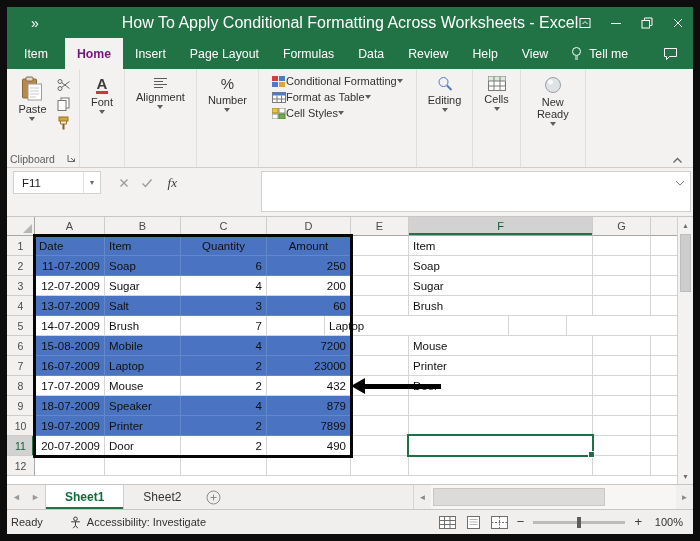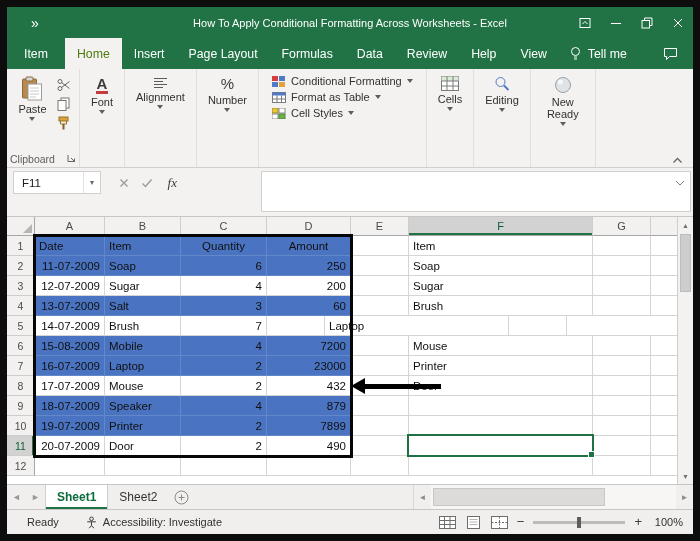--- a/index.html
+++ b/index.html
@@ -4,44 +4,44 @@
 <style>
   *{box-sizing:border-box;margin:0;padding:0}
   html,body{width:700px;height:541px}
   body{background:#0d0d0d;position:relative;font-family:"Liberation Sans",sans-serif;overflow:hidden}
   svg{display:block}
   .window{position:absolute;left:7px;top:7px;width:686px;height:527px;background:#f3f2f1;display:flex;flex-direction:column;overflow:hidden}
 
   
   .titlebar{flex:0 0 31px;background:#217346;display:flex;align-items:center;position:relative}
   .qat{color:#fff;font-size:14px;margin-left:24px;z-index:1}
-  .title{position:absolute;left:0;right:0;text-align:center;color:#fff;font-size:11px}
+  .title{position:absolute;left:0;right:0;text-align:center;color:#fff;font-size:16px}
   .winctrls{margin-left:auto;display:flex;height:100%;z-index:1}
   .wbtn{width:31px;display:flex;align-items:center;justify-content:center}
 
   
   .tabrow{flex:0 0 31px;background:#217346;display:flex;align-items:stretch;color:#fff;font-size:12.3px}
   .tab{display:flex;align-items:center;padding:0 12px}
   .tab.file{padding:0 17px}
-  .tab.active{background:#f3f2f1;color:#4d7c0f;font-weight:400}
+  .tab.active{background:#f3f2f1;color:#701a75;font-weight:700}
   .tellme{display:flex;align-items:center;gap:6px;padding:0 10px}
   .commentbtn{margin-left:auto;display:flex;align-items:center;padding:0 15px}
 
   
   .ribbon{flex:0 0 99px;display:flex;background:#f3f2f1;border-bottom:1px solid #d0cece;position:relative}
   .rgroup{display:flex;flex-direction:column;border-right:1px solid #e1dfdd;padding:0 3px}
   .rcontent{flex:1;display:flex;align-items:flex-start;justify-content:center;padding-top:4px}
   .rlabel{height:17px;font-size:10.5px;color:#605e5c;display:flex;align-items:center;justify-content:center;gap:12px}
   .bigbtn{display:flex;flex-direction:column;align-items:center;gap:2px;padding:3px 8px;font-size:11px;color:#323130;text-align:center;line-height:12px}
   .caret{width:0;height:0;border-left:3.5px solid transparent;border-right:3.5px solid transparent;border-top:4px solid #605e5c}
   .minicol{display:flex;flex-direction:column;gap:5px;padding:5px 5px 0 2px}
   .fontA{font-size:15px;font-weight:bold;color:#3b3b3b;border-bottom:3px solid #c43b3b;line-height:15px;padding:0 1px}
   .pct{font-size:15px;color:#3b3b3b;line-height:16px}
   .stylesrows{display:flex;flex-direction:column;gap:4px;padding:6px 10px 0;align-items:flex-start}
-  .stylerow{display:flex;align-items:center;gap:5px;font-size:11px;color:#323130}
+  .stylerow{display:flex;align-items:center;font-size:11px;color:#323130}
   .collapsebtn{position:absolute;right:10px;bottom:3px}
 
   
   .fbar{flex:0 0 49px;background:#f3f2f1;display:flex;padding:2px 2px 4px 2px;border-bottom:1px solid #c8c6c4}
   .nbwrap{width:252px;display:flex;align-items:flex-start}
   .namebox{width:88px;height:23px;background:#fff;border:1px solid #d2d0ce;display:flex;align-items:center;font-size:11.5px;color:#222;padding-left:8px;margin:1px 0 0 4px}
   .nbcaret{margin-left:auto;border-left:1px solid #e4e2e0;height:100%;width:17px;display:flex;align-items:center;justify-content:center;color:#666;font-size:8px}
   .fbtns{display:flex;align-items:center;height:23px;margin-top:1px;margin-left:6px;gap:2px}
   .fbtn{width:22px;display:flex;justify-content:flex-end;align-items:center;height:100%}
   .fx{font-family:"Liberation Serif",serif;font-style:italic;font-size:13px;color:#3b3b3b}
@@ -74,31 +74,31 @@
 
   
   .vscroll{flex:0 0 16px;background:#f3f2f1;border-left:1px solid #d0cece;display:flex;flex-direction:column}
   .varrow{flex:0 0 16px;display:flex;align-items:center;justify-content:center;font-size:7px;color:#707070}
   .vtrack{flex:1;position:relative}
   .vthumb{position:absolute;top:1px;left:2px;right:2px;height:58px;background:#cdcdcd;border:1px solid #bdbdbd}
 
   
   .sheetbar{flex:0 0 25px;background:#f0efee;border-top:1px solid #c8c6c4;display:flex;align-items:stretch;font-size:12px}
   .snav{width:19px;display:flex;align-items:center;justify-content:center;color:#9a9a9a;font-size:9px}
-  .stab{display:flex;align-items:center;padding:0 11px;color:#333}
+  .stab{display:flex;align-items:center;padding:0 19px;color:#333}
   .stab.active{background:#fff;color:#0e6b3c;font-weight:700;border-left:1px solid #d0cece;border-right:1px solid #d0cece;box-shadow:inset 0 -2px 0 #217346}
   .newsheet{width:27px;display:flex;align-items:center;justify-content:center}
   .hscroll{margin-left:auto;width:280px;display:flex;align-items:stretch;border-left:1px solid #d8d6d4}
   .hbtn{width:17px;display:flex;align-items:center;justify-content:center;color:#8a8a8a;font-size:8px}
   .htrack{flex:1;position:relative;background:#f7f6f5}
   .hthumb{position:absolute;left:2px;top:3px;bottom:3px;width:70%;background:#dddbd9;border:1px solid #c9c7c5}
 
   
   .statusbar{flex:0 0 25px;background:#f0efee;border-top:1px solid #c8c6c4;display:flex;align-items:center;font-size:11px;color:#323130}
-  .ready{margin-left:20px}
+  .ready{margin-left:4px}
   .accy{display:flex;align-items:center;gap:5px;margin-left:26px}
   .rightstat{margin-left:auto;display:flex;align-items:center;gap:9px;margin-right:10px}
   .zoomsign{font-size:13px;color:#3b3b3b;line-height:10px}
   .zoomtrack{width:92px;height:3px;background:#bdbbb9;position:relative}
   .zoomthumb{position:absolute;left:50%;top:-4px;width:4px;height:11px;background:#5f5d5b;transform:translateX(-50%)}
   .zoompct{min-width:32px;text-align:right}
 </style>
 </head>
 <body>
 
@@ -268,40 +268,40 @@
             </svg>
           <span>Cell Styles</span>
           <span class="caret"></span>
         </div>
       </div>
     </div>
 
     <div class="rgroup">
       <div class="rcontent">
         <div class="bigbtn">
+          <svg width="16" height="16">
+              <circle cx="6.5" cy="6" r="4.5" fill="none" stroke="#4f7ac6"></circle>
+              <path d="M10 9.5 L14.5 14" stroke="#4f7ac6" stroke-width="2"></path>
+            </svg>
+          <span>Editing</span>
+          <span class="caret"></span>
+        </div>
+      </div>
+      <div class="rlabel"></div>
+    </div>
+
+    <div class="rgroup">
+      <div class="rcontent">
+        <div class="bigbtn">
           <svg width="18" height="15">
               <rect x="0.5" y="0.5" width="17" height="14" fill="#fff" stroke="#7a7a7a"></rect>
               <rect x="0.5" y="0.5" width="17" height="4.5" fill="#dcead9"></rect>
               <path d="M0.5 5 h17 M0.5 10 h17 M6 0.5 v14 M12 0.5 v14" stroke="#7a7a7a" fill="none"></path>
             </svg>
           <span>Cells</span>
-          <span class="caret"></span>
-        </div>
-      </div>
-      <div class="rlabel"></div>
-    </div>
-
-    <div class="rgroup">
-      <div class="rcontent">
-        <div class="bigbtn">
-          <svg width="16" height="16">
-              <circle cx="6.5" cy="6" r="4.5" fill="none" stroke="#4f7ac6"></circle>
-              <path d="M10 9.5 L14.5 14" stroke="#4f7ac6" stroke-width="2"></path>
-            </svg>
-          <span>Editing</span>
           <span class="caret"></span>
         </div>
       </div>
       <div class="rlabel"></div>
     </div>
 
     <div class="rgroup">
       <div class="rcontent">
         <div class="bigbtn" style="max-width:58px">
           <svg width="18" height="18">

